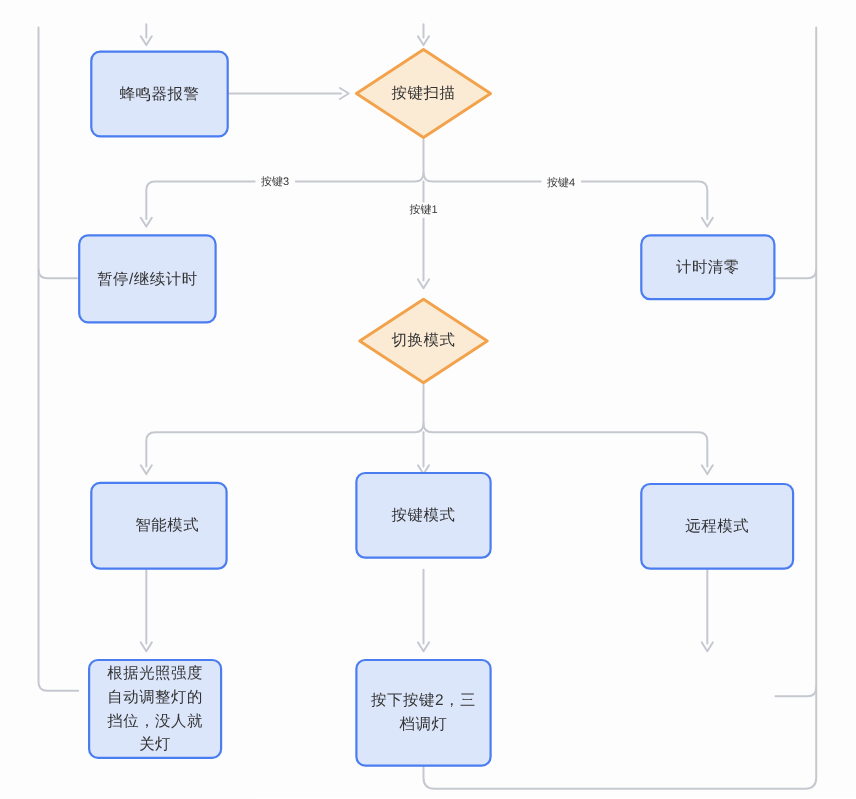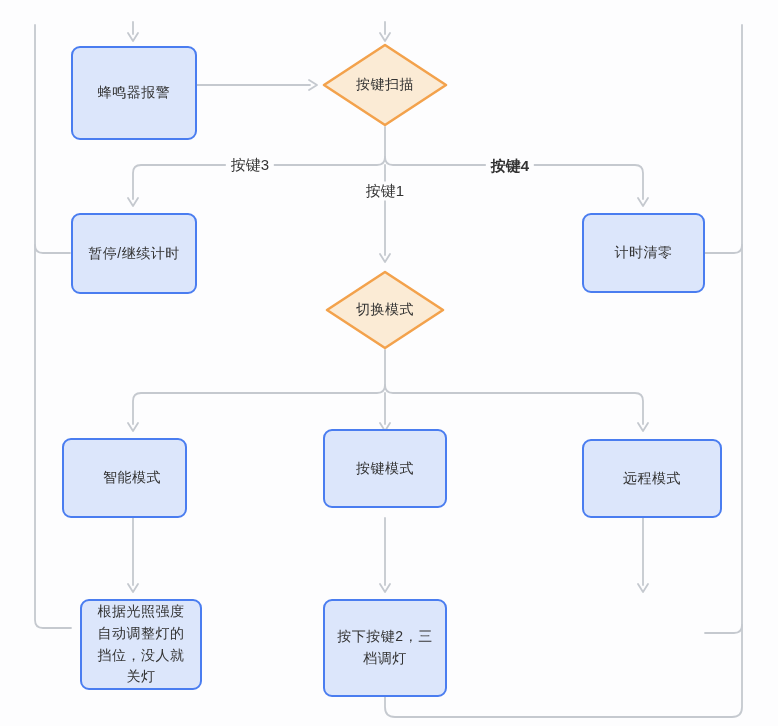--- a/index.html
+++ b/index.html
@@ -32,21 +32,21 @@
   .decision{
     position:absolute;display:flex;align-items:center;justify-content:center;
     text-align:center;font-size:14px;letter-spacing:.5px;
   }
   .decision svg{position:absolute;left:0;top:0;width:100%;height:100%;}
   .decision-shape{fill:var(--decision_fill);stroke:var(--decision_border);stroke-width:2.6;stroke-linejoin:round;}
   .nlabel{position:relative;z-index:2;}
   .edge-label{
     position:absolute;transform:translate(-50%,-50%);
     background:var(--canvas_bg);padding:0 5px;
-    font-size:15px;white-space:nowrap;z-index:3;
+    font-size:10px;white-space:nowrap;z-index:3;
   }
 </style>
 </head>
 <body>
 
 <div class="canvas">
 
   <svg class="edges-svg">
 
     <path class="edge" d="M133,22 L133,34"></path>
@@ -80,33 +80,33 @@
              M380,254 L385,262 L390,254
              M128,423 L133,431 L138,423
              M380,423 L385,431 L390,423
              M638,423 L643,431 L648,423
              M128,584 L133,592 L138,584
              M380,584 L385,592 L390,584
              M638,584 L643,592 L648,584"></path>
     <path class="arrowhead" d="M309,80 L317,85 L309,90"></path>
   </svg>
 
-  <div class="process" style="left:71px;top:46px;width:126px;height:94px;">
+  <div class="process" style="left:82px;top:46px;width:126px;height:79px;">
     <span class="nlabel">蜂鸣器报警</span>
   </div>
 
   <div class="process" style="left:71px;top:213px;width:126px;height:81px;">
     <span class="nlabel">暂停/继续计时</span>
   </div>
 
-  <div class="process" style="left:582px;top:213px;width:123px;height:80px;">
+  <div class="process" style="left:582px;top:213px;width:123px;height:60px;">
     <span class="nlabel">计时清零</span>
   </div>
 
-  <div class="process" style="left:62px;top:438px;width:125px;height:80px;padding-left:24px;">
+  <div class="process" style="left:82px;top:438px;width:125px;height:80px;padding-left:24px;">
     <span class="nlabel">智能模式</span>
   </div>
 
   <div class="process" style="left:323px;top:429px;width:124px;height:79px;">
     <span class="nlabel">按键模式</span>
   </div>
 
   <div class="process" style="left:582px;top:439px;width:140px;height:79px;">
     <span class="nlabel">远程模式</span>
   </div>
@@ -129,15 +129,15 @@
 
   <div class="decision" style="left:325px;top:270px;width:120px;height:80px;">
     <svg viewBox="0 0 120 80" preserveAspectRatio="none">
       <polygon class="decision-shape" points="60,2 118,40 60,78 2,40"></polygon>
     </svg>
     <span class="nlabel">切换模式</span>
   </div>
 
   <span class="edge-label" style="left:250px;top:165px;">按键3</span>
   <span class="edge-label" style="left:385px;top:191px;">按键1</span>
-  <span class="edge-label" style="left:510px;top:166px;font-weight:bold;">按键4</span>
+  <span class="edge-label" style="left:510px;top:166px;">按键4</span>
 
 </div>
 
 </body></html>

